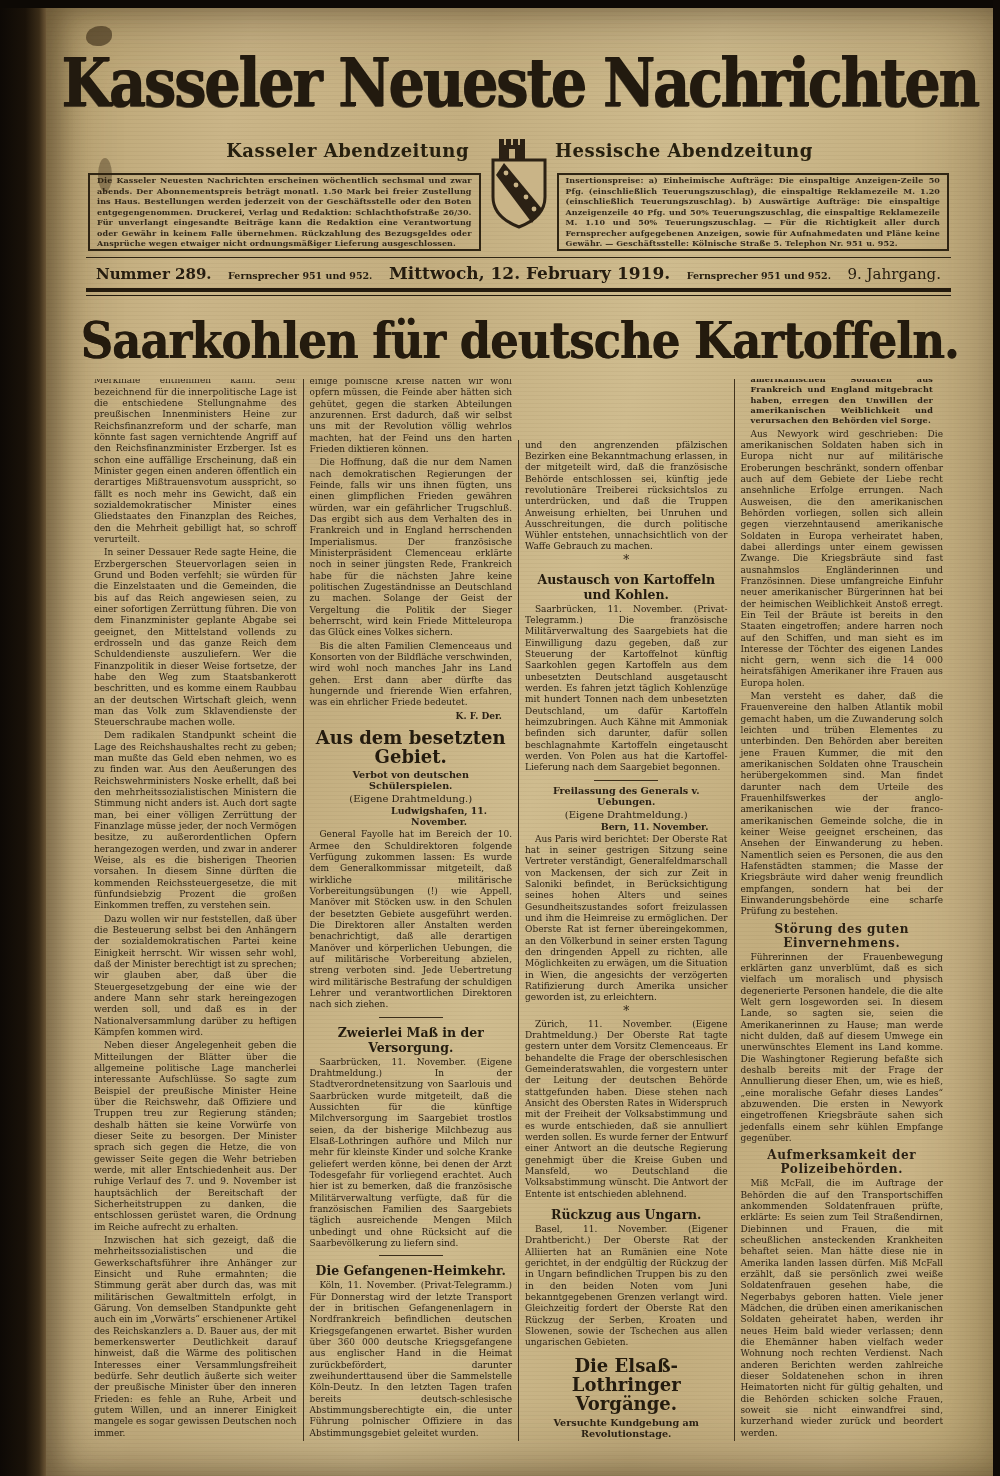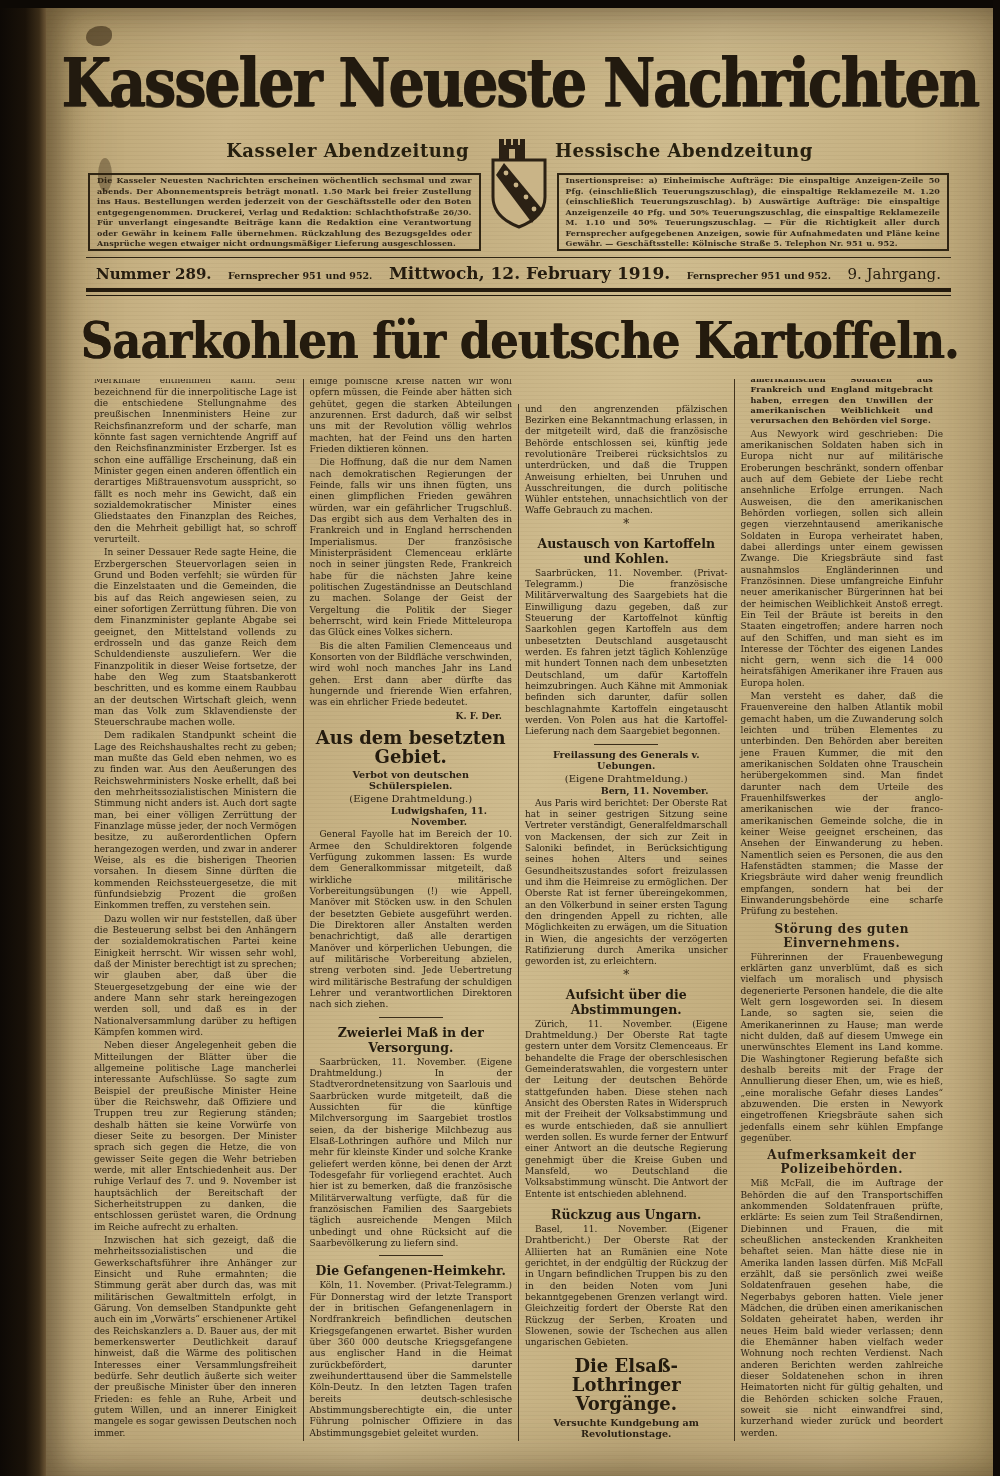--- a/index.html
+++ b/index.html
@@ -172,21 +172,20 @@
         <div class="art-p noindent">und den angrenzenden pfälzischen Bezirken eine Bekanntmachung erlassen, in der mitgeteilt wird, daß die französische Behörde entschlossen sei, künftig jede revolutionäre Treiberei rücksichtslos zu unterdrücken, und daß die Truppen Anweisung erhielten, bei Unruhen und Ausschreitungen, die durch politische Wühler entstehen, unnachsichtlich von der Waffe Gebrauch zu machen.</div>
         <div class="art-star">*</div>
         <div class="art-h3">Austausch von Kartoffeln und Kohlen.</div>
         <div class="art-p">Saarbrücken, 11. November. (Privat-Telegramm.) Die französische Militärverwaltung des Saargebiets hat die Einwilligung dazu gegeben, daß zur Steuerung der Kartoffelnot künftig Saarkohlen gegen Kartoffeln aus dem unbesetzten Deutschland ausgetauscht werden. Es fahren jetzt täglich Kohlenzüge mit hundert Tonnen nach dem unbesetzten Deutschland, um dafür Kartoffeln heimzubringen. Auch Kähne mit Ammoniak befinden sich darunter, dafür sollen beschlagnahmte Kartoffeln eingetauscht werden. Von Polen aus hat die Kartoffel-Lieferung nach dem Saargebiet begonnen.</div>
         <div class="art-rule"></div>
         <div class="art-sub">Freilassung des Generals v. Uebungen.</div>
         <div class="art-credit">(Eigene Drahtmeldung.)</div>
         <div class="art-date">Bern, 11. November.</div>
         <div class="art-p">Aus Paris wird berichtet: Der Oberste Rat hat in seiner gestrigen Sitzung seine Vertreter verständigt, Generalfeldmarschall von Mackensen, der sich zur Zeit in Saloniki befindet, in Berücksichtigung seines hohen Alters und seines Gesundheitszustandes sofort freizulassen und ihm die Heimreise zu ermöglichen. Der Oberste Rat ist ferner übereingekommen, an den Völkerbund in seiner ersten Tagung den dringenden Appell zu richten, alle Möglichkeiten zu erwägen, um die Situation in Wien, die angesichts der verzögerten Ratifizierung durch Amerika unsicher geworden ist, zu erleichtern.</div>
         <div class="art-star">*</div>
-        <div class="art-h3">Aufsicht über die Abstimmungen.</div>
         <div class="art-p">Zürich, 11. November. (Eigene Drahtmeldung.) Der Oberste Rat tagte gestern unter dem Vorsitz Clemenceaus. Er behandelte die Frage der oberschlesischen Gemeinderatswahlen, die vorgestern unter der Leitung der deutschen Behörde stattgefunden haben. Diese stehen nach Ansicht des Obersten Rates in Widerspruch mit der Freiheit der Volksabstimmung und es wurde entschieden, daß sie annulliert werden sollen. Es wurde ferner der Entwurf einer Antwort an die deutsche Regierung genehmigt über die Kreise Guben und Mansfeld, wo Deutschland die Volksabstimmung wünscht. Die Antwort der Entente ist entschieden ablehnend.</div>
         <div class="art-h3">Rückzug aus Ungarn.</div>
         <div class="art-p">Basel, 11. November. (Eigener Drahtbericht.) Der Oberste Rat der Alliierten hat an Rumänien eine Note gerichtet, in der endgültig der Rückzug der in Ungarn befindlichen Truppen bis zu den in den beiden Noten vom Juni bekanntgegebenen Grenzen verlangt wird. Gleichzeitig fordert der Oberste Rat den Rückzug der Serben, Kroaten und Slowenen, sowie der Tschechen aus allen ungarischen Gebieten.</div>
         <div class="art-h2">Die Elsaß-Lothringer Vorgänge.</div>
         <div class="art-sub">Versuchte Kundgebung am Revolutionstage.</div>
       </div>
       <div class="col">
         <div class="art-h2 big">Amerikas Kriegsbräute.</div>
         <div class="art-sub">Ein unwillkommener Zuwachs.</div>
         <div class="art-lede">Die vielen Kriegsbräute, die die amerikanischen Soldaten aus Frankreich und England mitgebracht haben, erregen den Unwillen der amerikanischen Weiblichkeit und verursachen den Behörden viel Sorge.</div>

